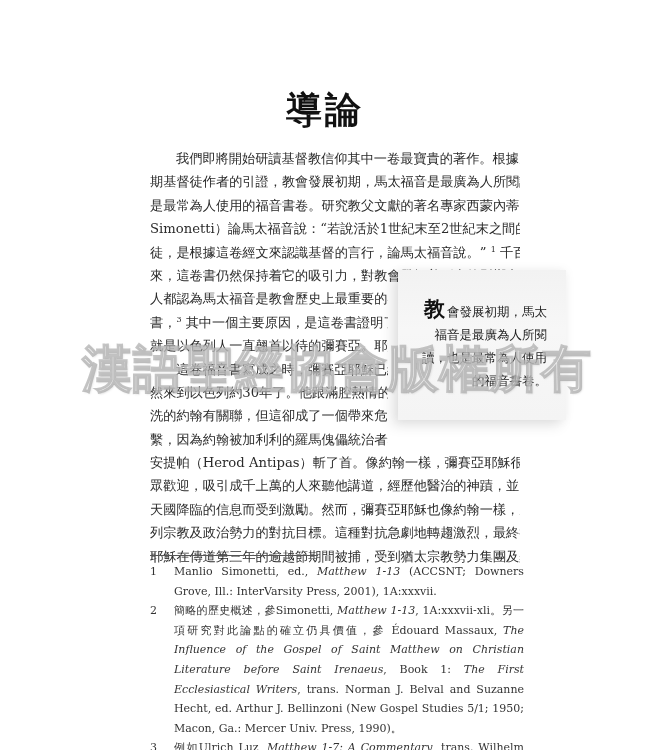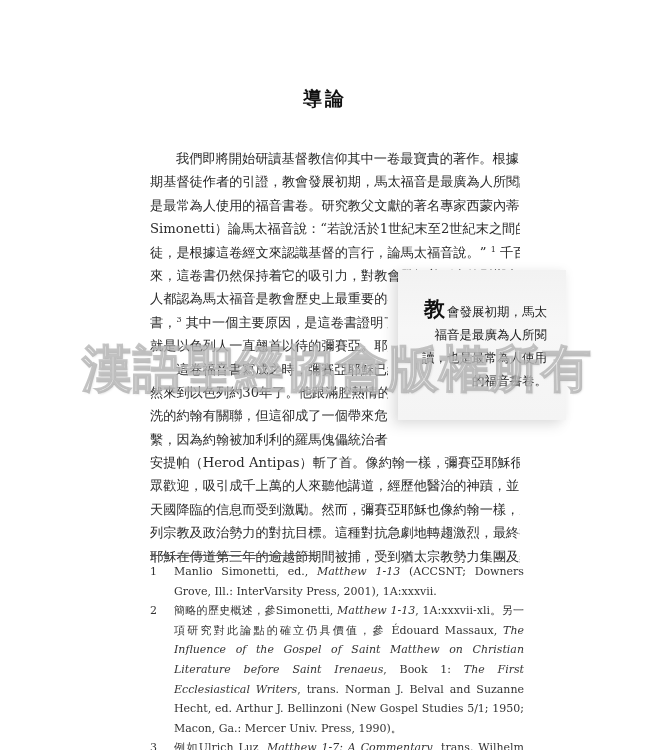--- a/index.html
+++ b/index.html
@@ -4,21 +4,21 @@
 <style>
   html, body { margin:0; padding:0; }
   body {
     width:650px; height:750px; background:#ffffff; position:relative; overflow:hidden;
     font-family:"DejaVu Serif","Liberation Serif",serif; color:#2a2a2a;
   }
   .page { position:absolute; left:0; top:0; width:650px; height:750px; }
   .title {
     position:absolute; left:0; width:650px; top:86px; text-align:center;
     font-family:"DejaVu Sans","Liberation Sans",sans-serif; font-weight:bold;
-    font-size:19px; letter-spacing:3px; color:#111;
+    font-size:36px; letter-spacing:3px; color:#111;
   }
   .body-text {
     position:absolute; left:150px; top:147px; width:370px;
     font-size:13.2px; line-height:23.4px; color:#2b2b2b;
   }
   .line { white-space:nowrap; overflow:hidden; height:23.4px; text-align:justify; text-align-last:justify; }
   .line.short { width:238px; }
   .line.last { text-align-last:left; }
   .line.indent { text-indent:26px; }
   sup { font-size:8px; vertical-align:5px; line-height:0; }

